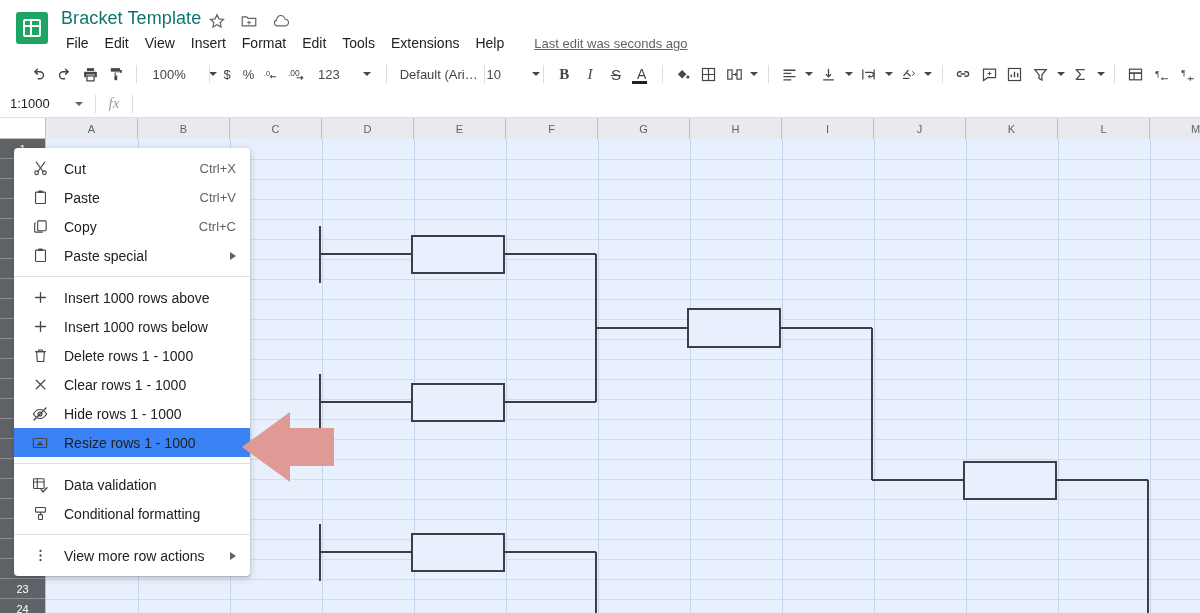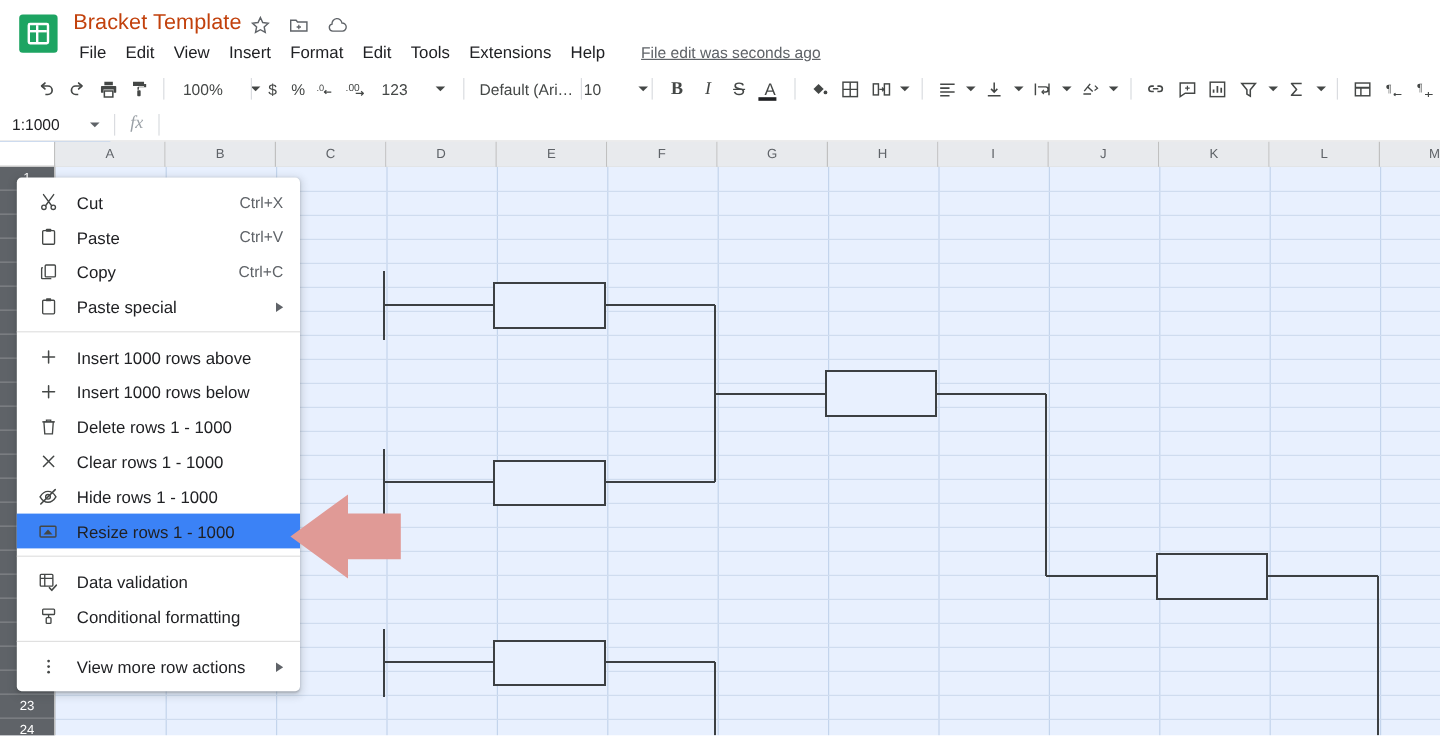--- a/index.html
+++ b/index.html
@@ -27,21 +27,21 @@
     border: 2px solid #fff; border-radius: 2px;
   }
   .docs-logo .sheet-glyph:before {
     content: ""; position: absolute; left: 0; top: 4px; width: 14px; height: 2px; background: #fff;
   }
   .docs-logo .sheet-glyph:after {
     content: ""; position: absolute; left: 5px; top: 0px; width: 2px; height: 14px; background: #fff;
   }
   .doc-title {
     position: absolute; left: 61px; top: 8px;
-    font-size: 18px; color: #c2410c; letter-spacing: .1px;
+    font-size: 18px; color: #0f766e; letter-spacing: .1px;
     white-space: nowrap;
   }
   .title-icons { position: absolute; left: 208px; top: 12px; display: flex; gap: 14px; align-items: center; }
   .title-icons .ti { width: 18px; height: 18px; color: #5f6368; display: block; }
   .title-icons svg { display: block; }
 
   .menubar {
     position: absolute; left: 61px; top: 33px;
     display: flex; align-items: center; gap: 0px;
     font-size: 14px; color: #202124;
@@ -201,21 +201,21 @@
     <div class="menubar">
       <div class="mi">File</div>
       <div class="mi">Edit</div>
       <div class="mi">View</div>
       <div class="mi">Insert</div>
       <div class="mi">Format</div>
       <div class="mi">Edit</div>
       <div class="mi">Tools</div>
       <div class="mi">Extensions</div>
       <div class="mi">Help</div>
-      <div class="lastedit">File edit was seconds ago</div>
+      <div class="lastedit">Last edit was seconds ago</div>
     </div>
   </div>
 
   <div class="toolbar">
     <div class="tb-btn">
       <svg width="17" height="17" viewBox="0 0 24 24" fill="none" stroke="#444746" stroke-width="2">
           <path d="M8 8H14a5 5 0 010 10h-3"></path>
           <path d="M10.5 4.5L6.6 8l3.9 3.5" stroke-linecap="round" stroke-linejoin="round"></path>
         </svg>
     </div>

